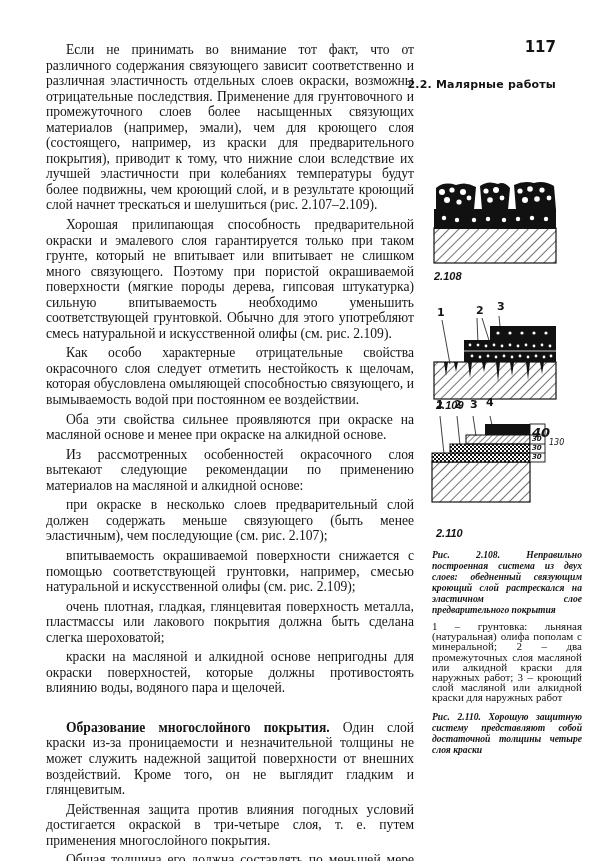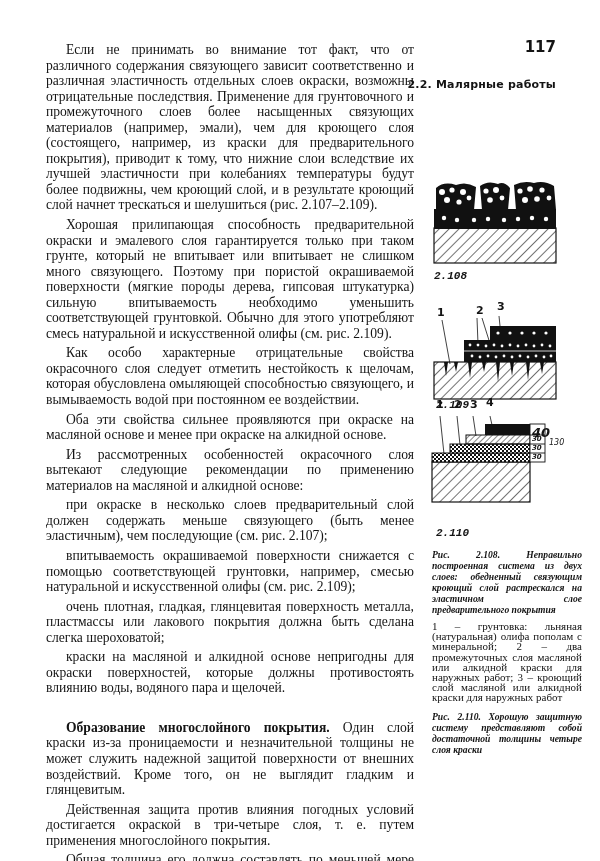--- a/index.html
+++ b/index.html
@@ -48,21 +48,21 @@
       font-size: 11px;
       letter-spacing: 0.2px;
       margin-top: 21px;
     }
 
     .figure {
       position: absolute;
     }
     .fig-label {
       position: absolute;
-      font-family: Liberation Mono, monospace;
+      font-family: Liberation Sans, sans-serif;
       font-style: italic;
       font-weight: bold;
       font-size: 11px;
     }
     .callout {
       position: absolute;
       font-family: "DejaVu Sans", sans-serif;
       font-weight: bold;
       font-size: 11px;
     }

